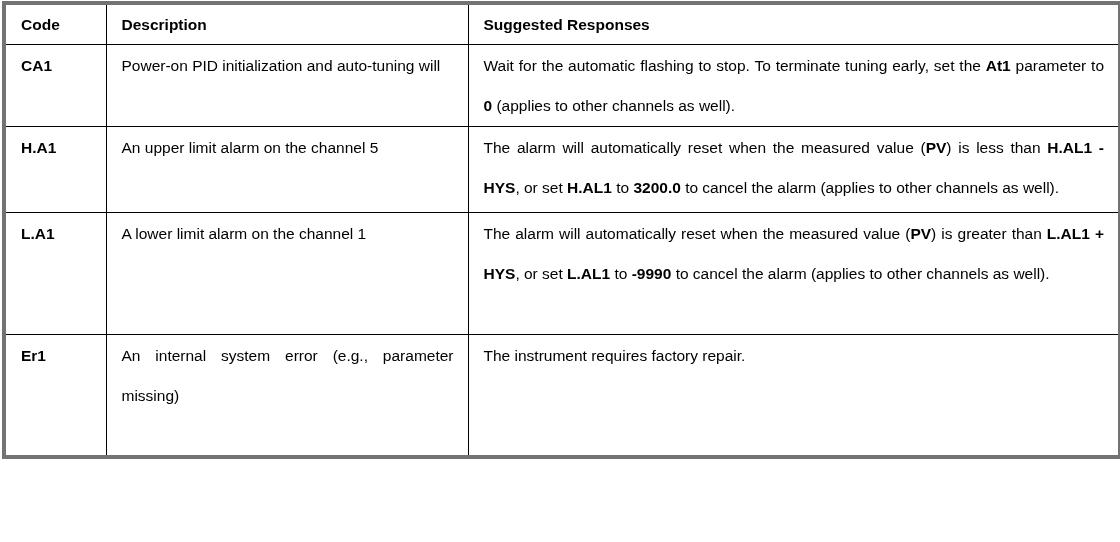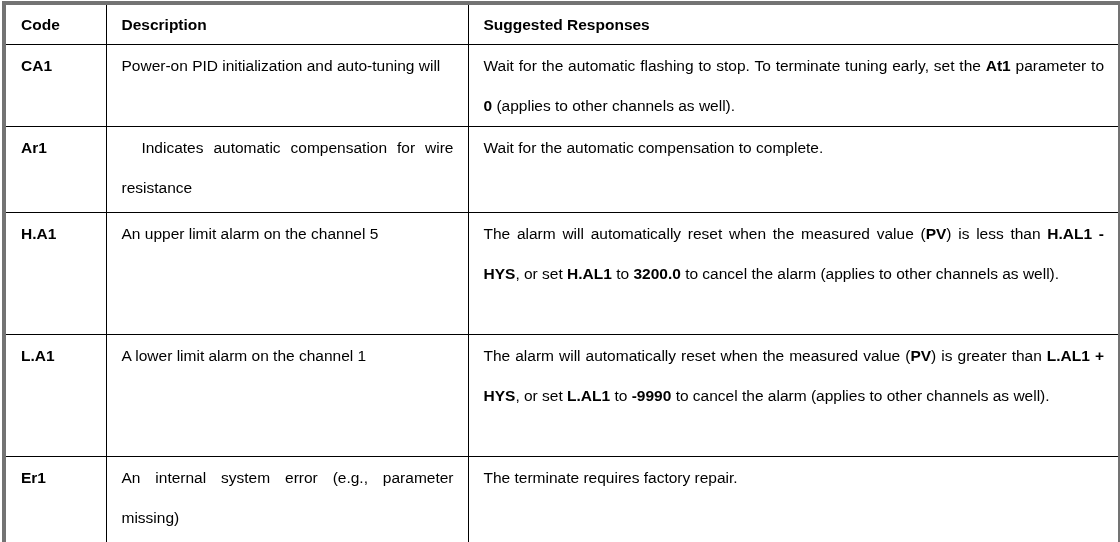--- a/index.html
+++ b/index.html
@@ -74,33 +74,28 @@
       <th>Suggested Responses</th>
     </tr>
   </thead>
   <tbody>
       <tr>
         <td class="code-cell">CA1</td>
         <td class="desc-cell"><span>Power-on PID initialization and auto-tuning will</span></td>
         <td class="resp-cell"><span>Wait for the automatic flashing to stop. To terminate tuning early, set the </span><b>At1</b><span> parameter to </span><b>0</b><span> (applies to other channels as well).</span></td>
       </tr>
       <tr>
-        <td class="code-cell">Ar1</td>
-        <td class="desc-cell"><span>&nbsp;&nbsp;Indicates automatic compensation for wire resistance</span></td>
-        <td class="resp-cell"><span>Wait for the automatic compensation to complete.</span></td>
-      </tr>
-      <tr>
         <td class="code-cell">H.A1</td>
         <td class="desc-cell"><span>An upper limit alarm on the channel 5</span></td>
         <td class="resp-cell"><span>The alarm will automatically reset when the measured value (</span><b>PV</b><span>) is less than </span><b>H.AL1 - HYS</b><span>, or set </span><b>H.AL1</b><span> to </span><b>3200.0</b><span> to cancel the alarm (applies to other channels as well).</span></td>
       </tr>
       <tr>
         <td class="code-cell">L.A1</td>
         <td class="desc-cell"><span>A lower limit alarm on the channel 1</span></td>
         <td class="resp-cell"><span>The alarm will automatically reset when the measured value (</span><b>PV</b><span>) is greater than </span><b>L.AL1 + HYS</b><span>, or set </span><b>L.AL1</b><span> to </span><b>-9990</b><span> to cancel the alarm (applies to other channels as well).</span></td>
       </tr>
       <tr>
         <td class="code-cell">Er1</td>
         <td class="desc-cell"><span>An internal system error (e.g., parameter missing)</span></td>
-        <td class="resp-cell"><span>The terminate requires factory repair.</span></td>
+        <td class="resp-cell"><span>The instrument requires factory repair.</span></td>
       </tr>
     </tbody>
 </table>
 
 </body></html>

